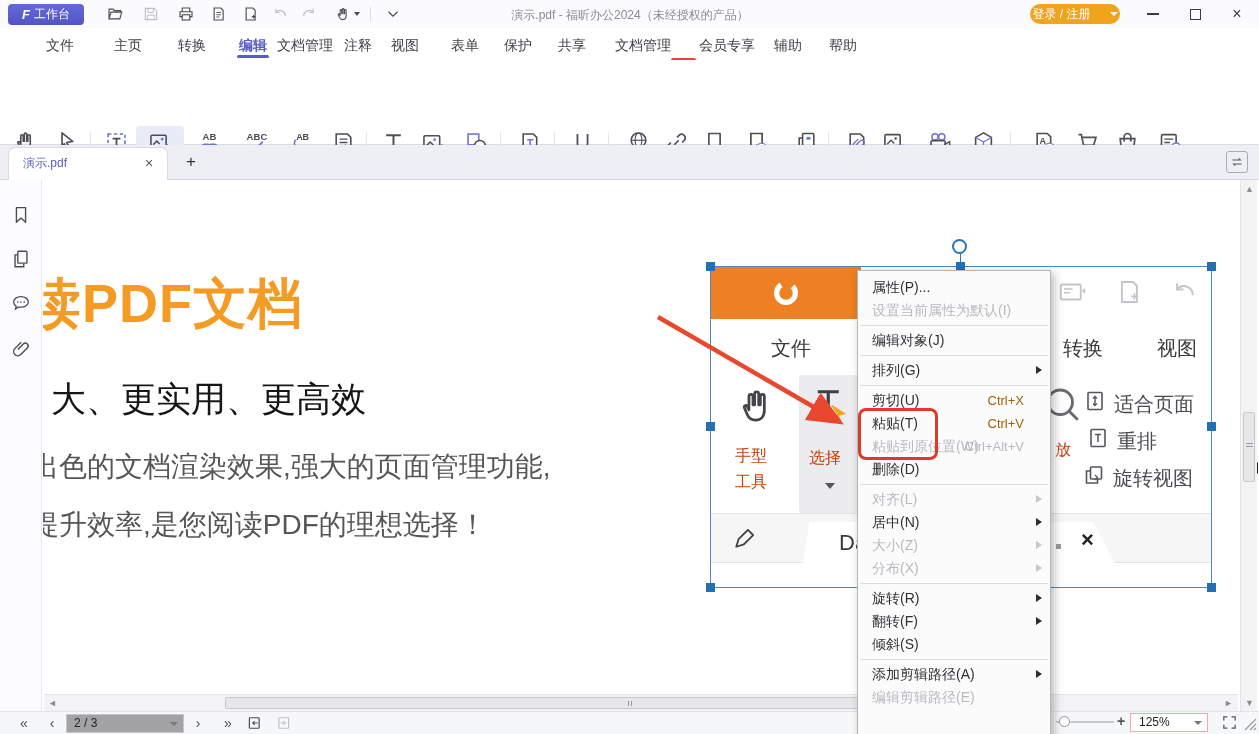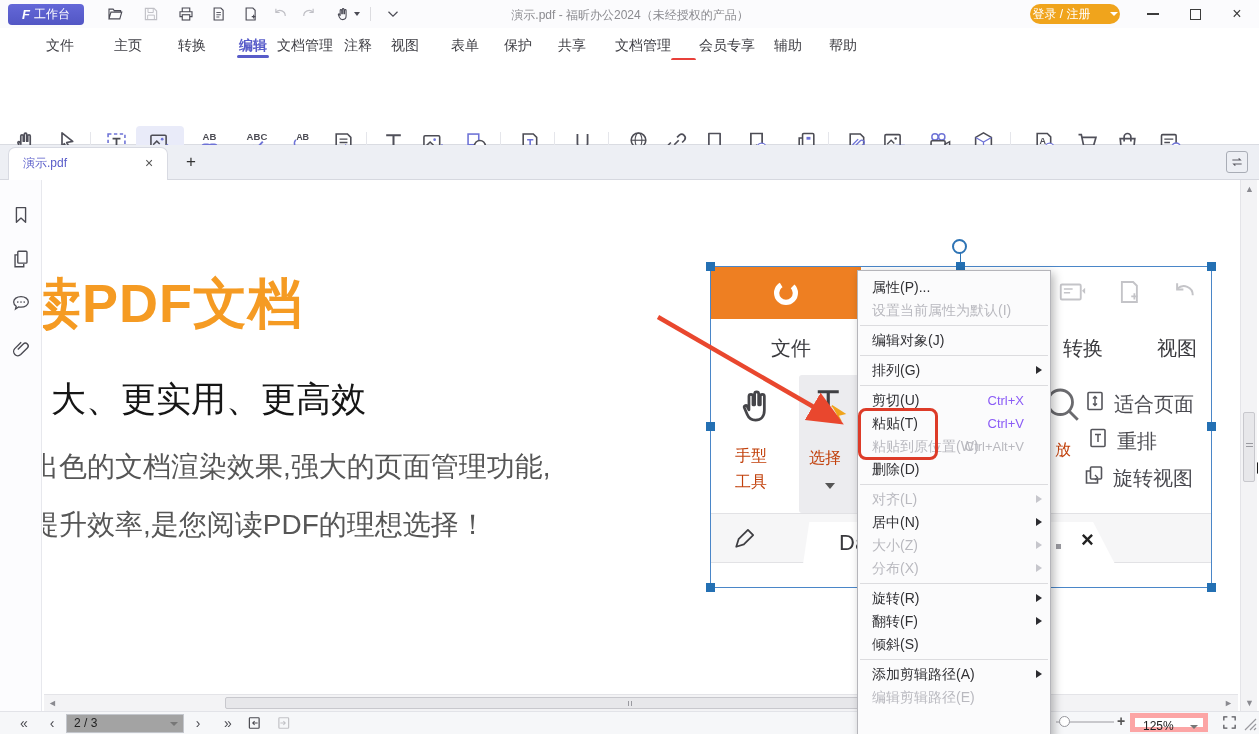--- a/index.html
+++ b/index.html
@@ -66,21 +66,21 @@
 #sh-pencil{position:absolute;left:20px;top:10px;width:28px;height:28px;color:#3e3e42}
 #sh-da{position:absolute;left:36px;top:8px;font-size:22px;color:#39393d}
 #sh-dot{position:absolute;left:253px;top:22px;width:5px;height:5px;background:#9a9aa0}
 #sh-x{position:absolute;left:278px;top:5px;font-size:22px;font-weight:700;color:#222}
 .hdl{position:absolute;width:9px;height:9px;background:#2470b3;z-index:4}
 #rot-stem{position:absolute;left:960px;top:253px;width:1px;height:10px;background:#2e74b5;z-index:4}
 #rot-knob{position:absolute;left:952px;top:239px;width:15px;height:15px;border:2px solid #2e74b5;border-radius:50%;background:#fff;z-index:4}
 
 #ctxmenu{position:absolute;left:857px;top:270px;width:194px;height:470px;background:#fbfbfc;border:1px solid #b5b5ba;box-shadow:3px 3px 9px rgba(0,0,0,.28);padding:5px 0;z-index:10}
 .mi{position:relative;height:23px;line-height:23px;padding:0 26px 0 14px;font-size:14px;color:#303034;cursor:default}
-.mi .ms{position:absolute;right:26px;top:0;font-size:13px;color:#8b5cf6}
+.mi .ms{position:absolute;right:26px;top:0;font-size:13px;color:#a16207}
 .mi .arr{position:absolute;right:8px;top:7px;width:0;height:0;border-top:4.5px solid transparent;border-bottom:4.5px solid transparent;border-left:6px solid #2c2c30}
 .mi.dis,.mi.dis .ms{color:#b9b9bf}
 .mi.dis .arr{border-left-color:#c6c6cc}
 .msep{height:1px;background:#dcdcdf;margin:3px 2px}
 
 #redbox{position:absolute;left:858px;top:408px;width:80px;height:52px;border:3px solid #dd3b28;border-radius:8px;z-index:11}
 #arrow{position:absolute;left:630px;top:295px;z-index:12;pointer-events:none}
 
 #vscroll{position:absolute;left:1240px;top:180px;width:17px;height:531px;background:#f3f3f5;border-left:1px solid #e4e4e8}
 #vthumb{position:absolute;left:2px;top:232px;width:12px;height:70px;background:#e7e7ea;border:1px solid #c8c8cd;border-radius:2px}
@@ -89,21 +89,21 @@
 #hscroll{position:absolute;left:44px;top:694px;width:1194px;height:17px;background:#f3f3f5;border-top:1px solid #e4e4e8}
 #hthumb{position:absolute;left:181px;top:2px;width:805px;height:12px;background:#e7e7ea;border:1px solid #c8c8cd;border-radius:2px}
 #hthumb .grip{position:absolute;left:50%;top:3px;width:4px;height:5px;border-left:1px solid #9a9aa0;border-right:1px solid #9a9aa0}
 #statusbar{position:absolute;left:0;top:711px;width:1259px;height:23px;background:#f6f7f9;border-top:1px solid #e2e3e8}
 .stbtn{position:absolute;top:2px;height:19px;line-height:19px;font-size:14px;color:#4a4a50;text-align:center}
 #pagecombo{position:absolute;left:66px;top:2px;width:118px;height:19px;background:#a3a3a3;border:1px solid #c3c6cc;font-size:12px;line-height:17px;padding-left:7px;color:#222}
 #pagecombo .dd,#zoomcombo .dd{position:absolute;right:5px;top:7px;width:0;height:0;border-left:4px solid transparent;border-right:4px solid transparent;border-top:4px solid #777}
 #zoomslider{position:absolute;left:1056px;top:721px;width:58px;height:2px;background:#c8c8cc}
 #zoomknob{position:absolute;left:1059px;top:716px;width:11px;height:11px;border-radius:50%;background:#fff;border:1px solid #97979d}
 #zoomplus{position:absolute;left:1117px;top:713px;font-size:14px;color:#555;font-weight:700}
-#zoomcombo{position:absolute;left:1130px;top:713px;width:78px;height:19px;background:#fff;border:5px solid #fca5a5;font-size:12px;line-height:17px;padding-left:8px;color:#222}
+#zoomcombo{position:absolute;left:1130px;top:713px;width:78px;height:19px;background:#fff;border:1px solid #fca5a5;font-size:12px;line-height:17px;padding-left:8px;color:#222}
 #fitbtn{position:absolute;left:1221px;top:714px;width:17px;height:17px;color:#55555b}
 #grip{position:absolute;left:1243px;top:717px;width:14px;height:14px}
 </style>
 </head>
 <body>
 
 <svg width="0" height="0" style="position:absolute">
 <defs>
 <symbol id="i-hand" viewBox="0 0 24 24">
         <path d="M8.7 13.5V6.2a1.1 1.1 0 0 1 2.2 0v4.6h.9V4.8a1.1 1.1 0 0 1 2.2 0v6h.9V6.2a1.1 1.1 0 0 1 2.2 0v7.6c0 3.4-1.9 5.4-4.8 5.4-2.4 0-3.8-1.2-4.6-3.2l-1.5-3.6c-.4-1 .9-1.7 1.5-.8z" fill="none" stroke="currentColor" stroke-width="1.5" stroke-linejoin="round"></path>

